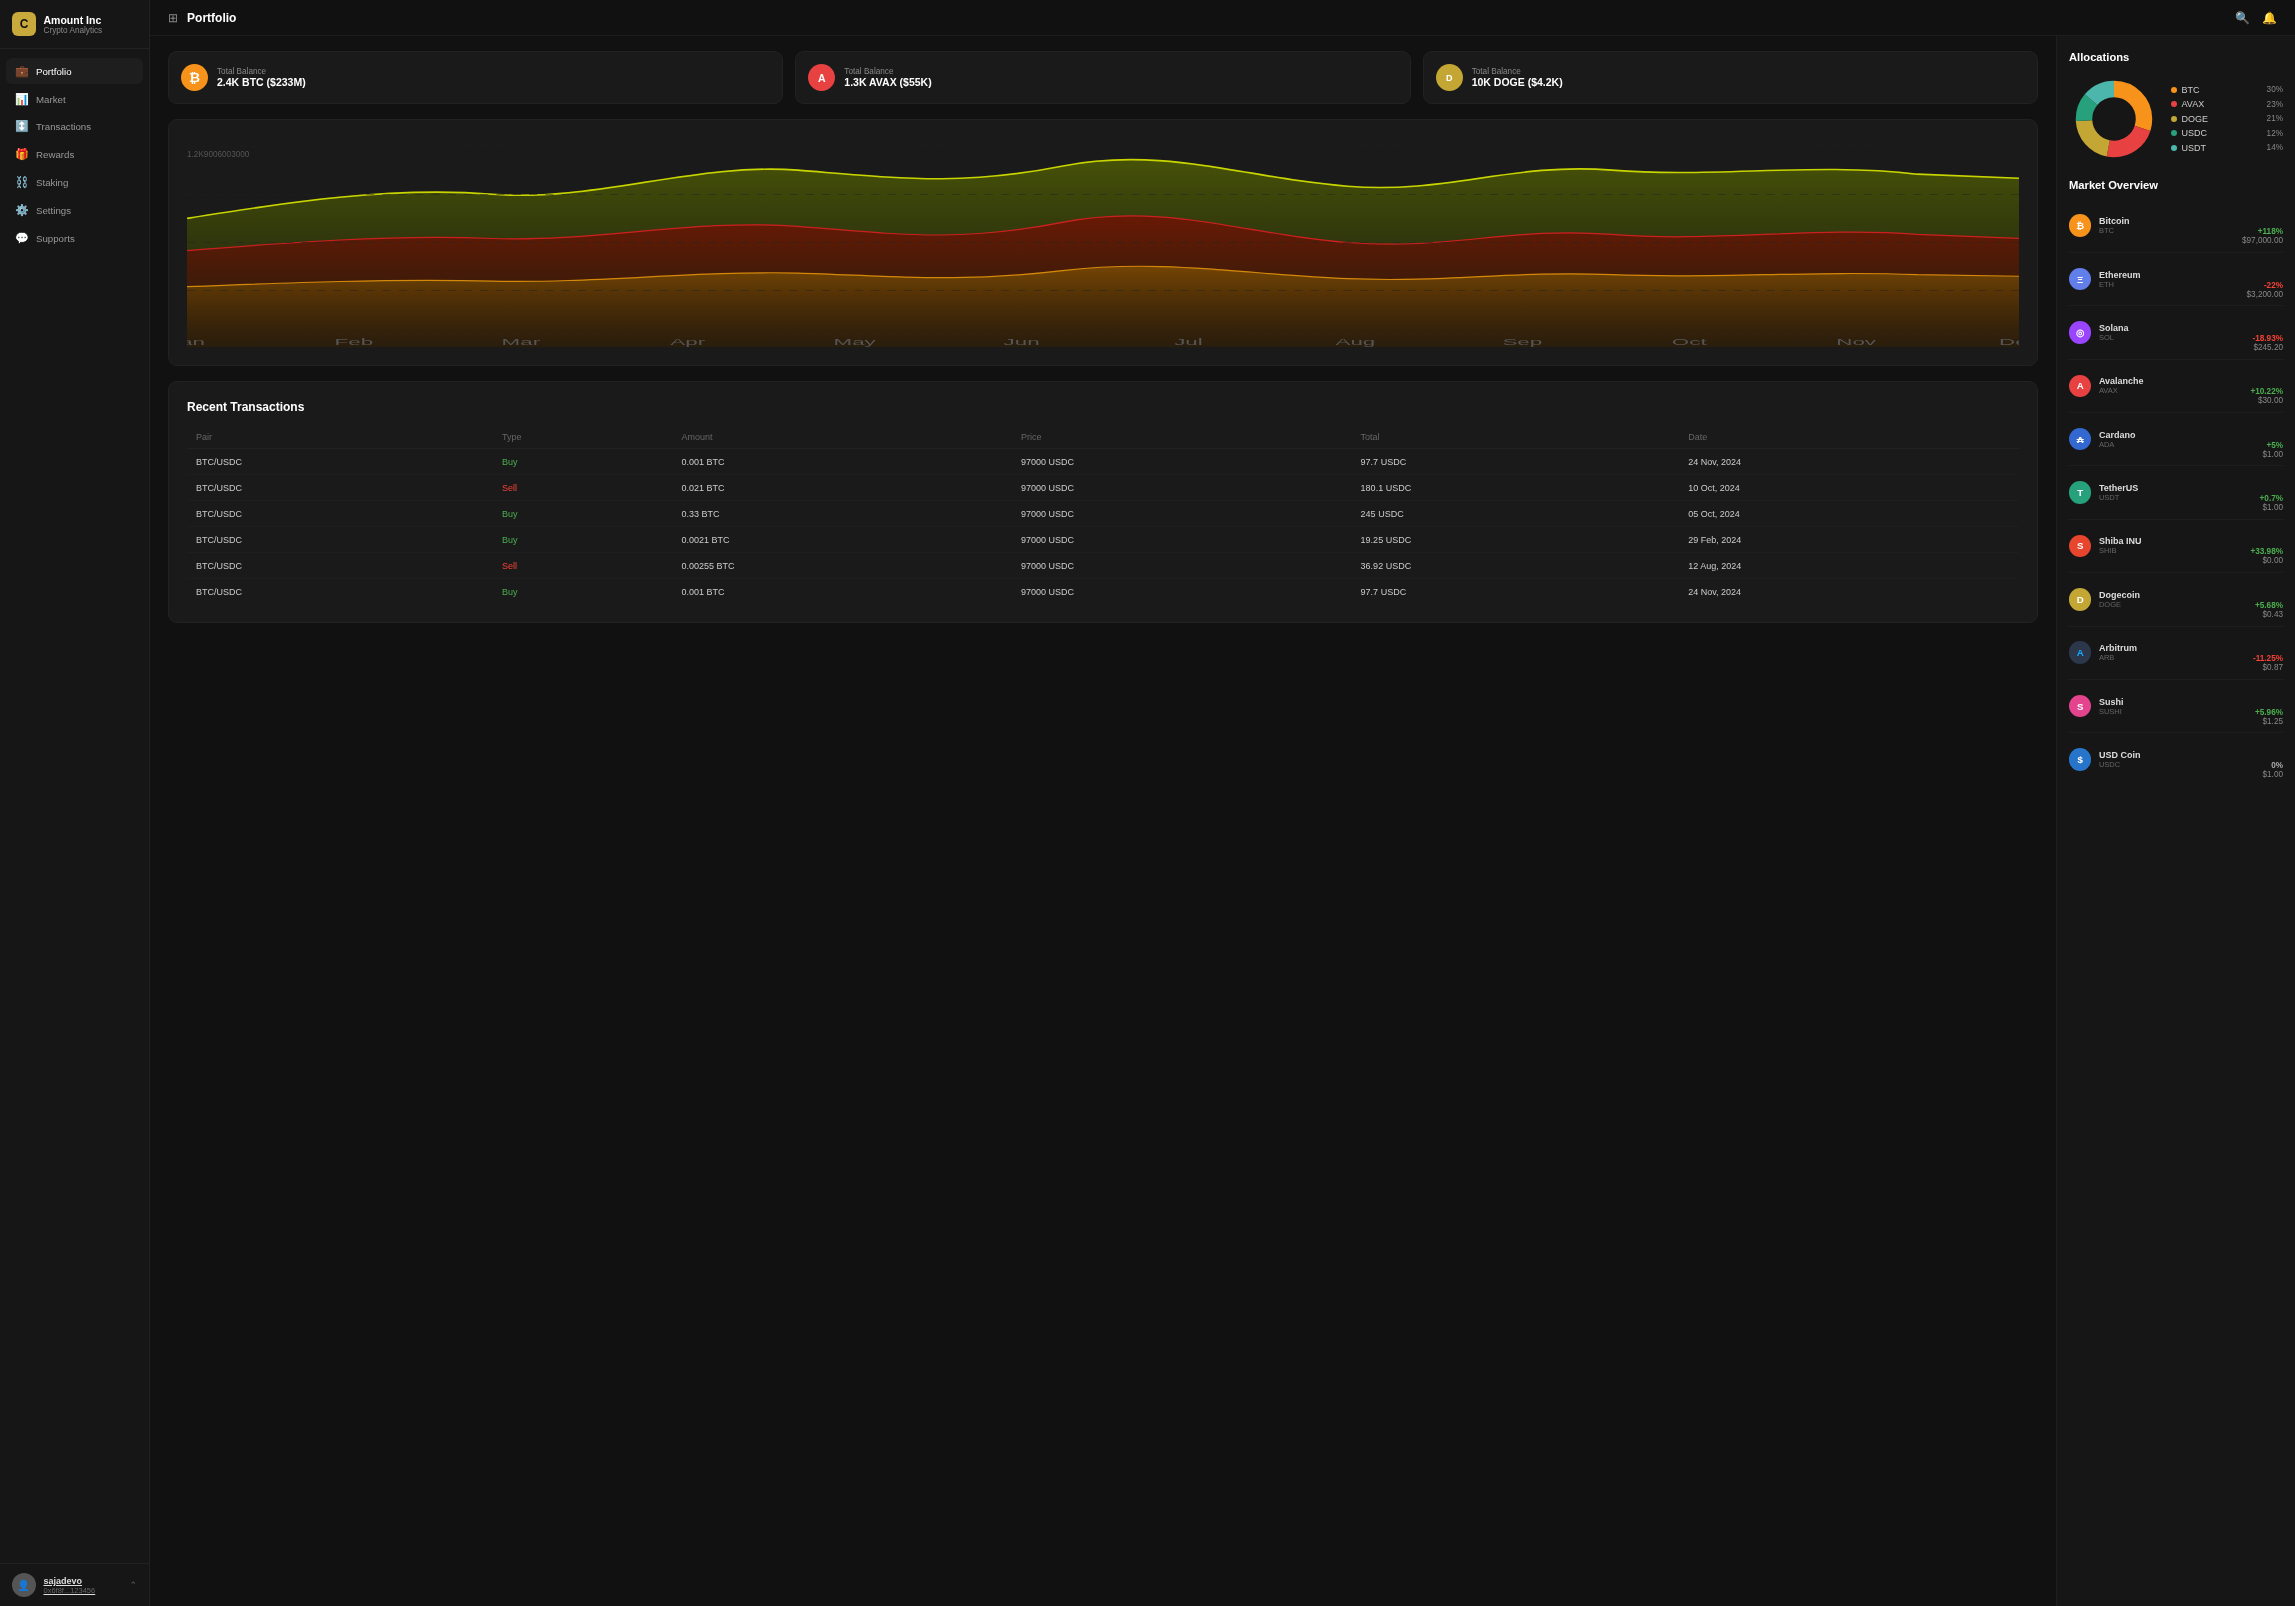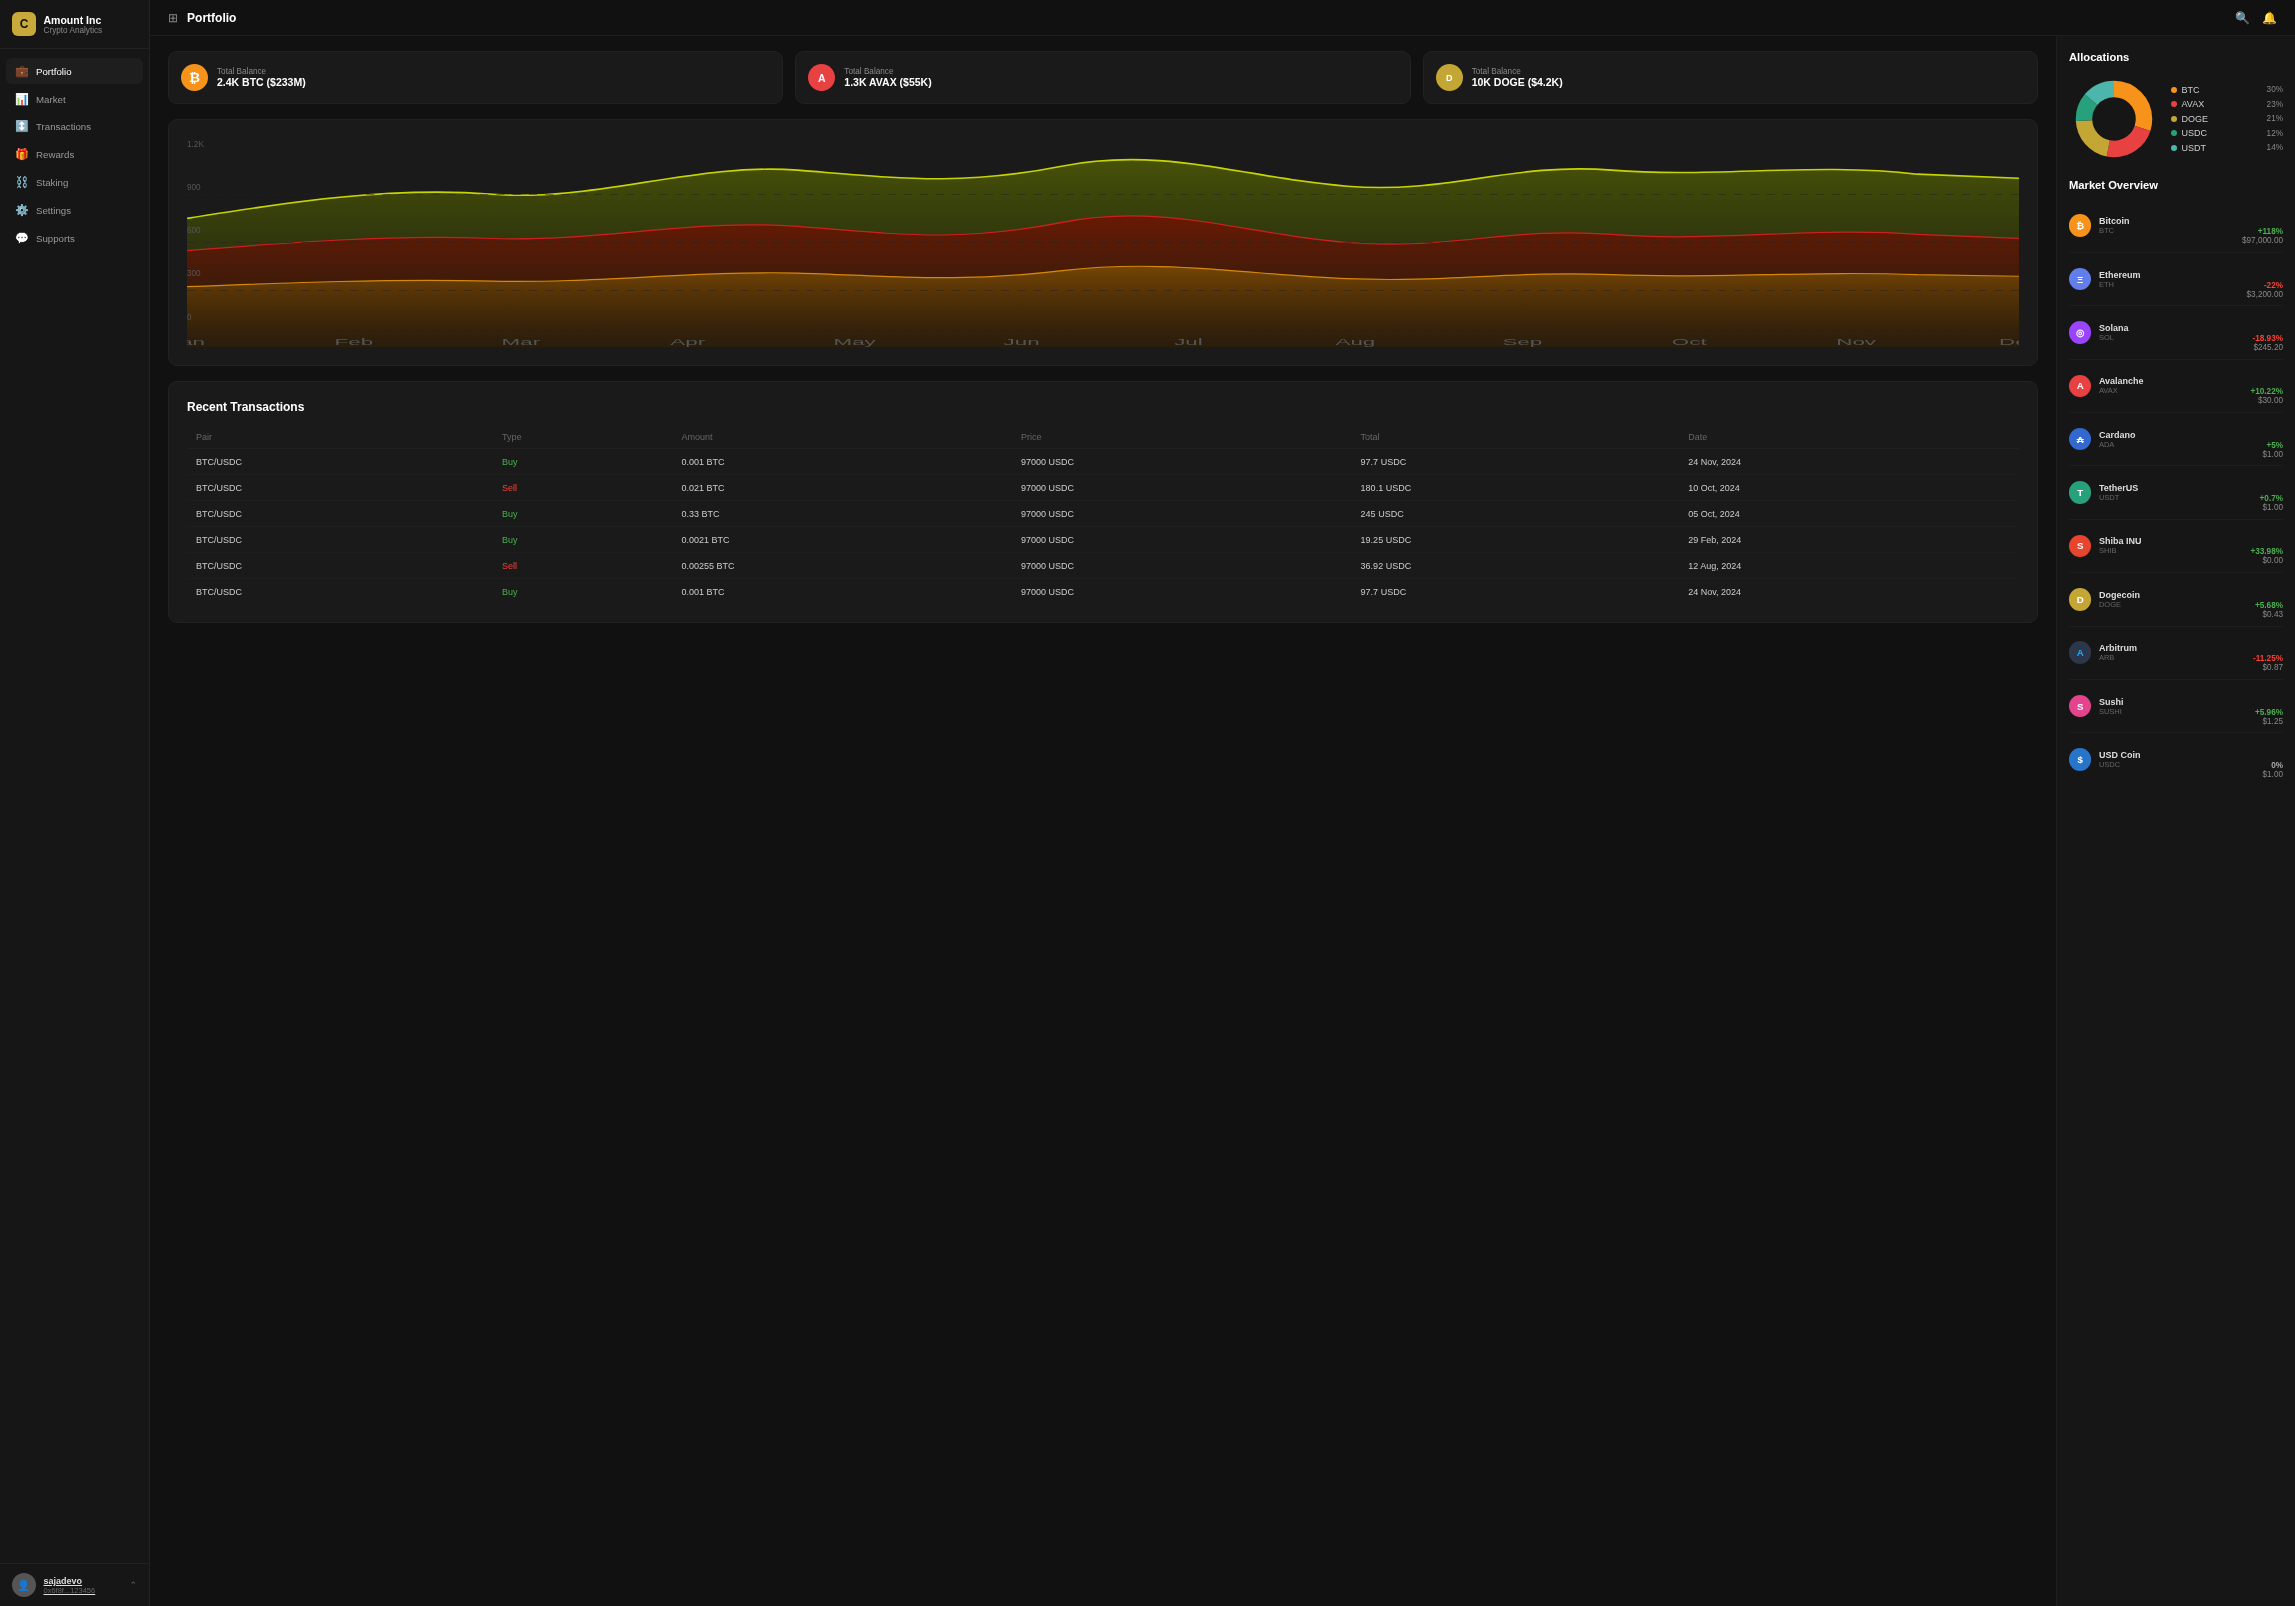--- a/index.html
+++ b/index.html
@@ -189,24 +189,24 @@
       position: relative;
       height: 209px;
       width: 100%;
     }
     .chart-svg { width: 100%; height: 100%; }
 
     
     .y-labels {
       position: absolute;
       left: 0;
-      top: 2px;
+      top: 12px;
       bottom: 22.4px;
       display: flex;
-      flex-direction: column;
+      flex-direction: row;
       justify-content: space-between;
       color: #555;
       font-size: 8.2px;
       pointer-events: none;
       padding-bottom: 3px;
     }
 
     
     .transactions-section {
       background: #1a1a1a;

